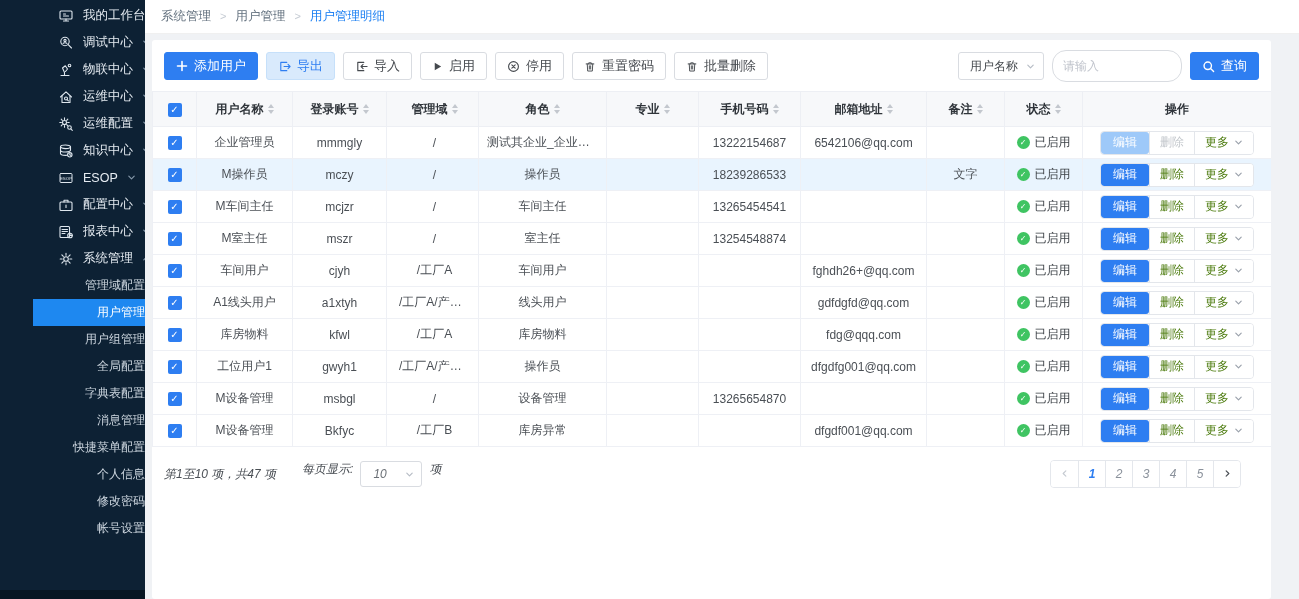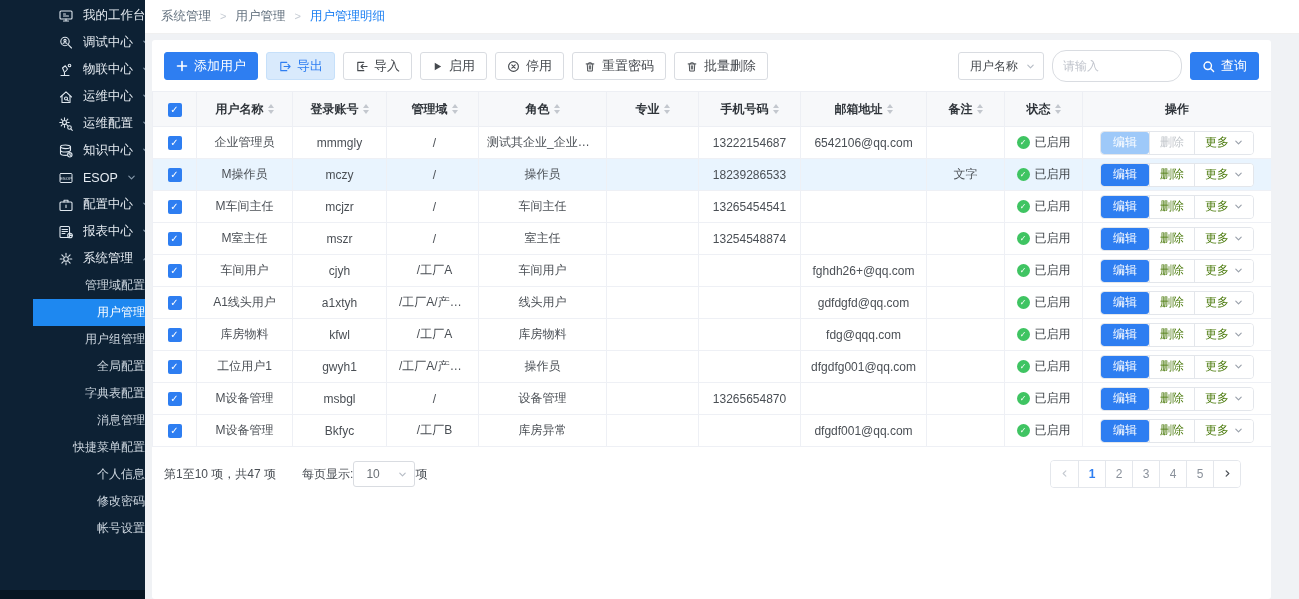--- a/index.html
+++ b/index.html
@@ -68,23 +68,23 @@
                  display:inline-flex; align-items:center; justify-content:center; line-height:1; }
   .actgroup { display:inline-flex; align-items:stretch; height:24px; border:1px solid #e3e6eb; border-radius:4px; overflow:hidden; background:#fff; }
   .act { display:inline-flex; align-items:center; padding:0 10px; color:#4d7c0f; cursor:pointer; border-left:1px solid #e3e6eb; background:#fff; }
   .act:first-child { border-left:none; }
   .act.edit { background:#2e7ef1; color:#fff; border-radius:3px; padding:0 12px; }
   .act.edit.dis-edit { background:#9ec9f9; cursor:default; }
   .act.dis { color:#c3c7cc; cursor:default; }
   .act.more .chev { margin-left:5px; color:#9aa1ab; display:inline-flex; }
 
   
-  .tfooter { display:flex; align-items:center; justify-content:space-between; padding:13px 12px; color:#4a4f55; }
+  .tfooter { display:flex; align-items:center; justify-content:space-between; padding:13px 12px; color:#4a4f55;font-style:italic; }
   .tfoot-left { display:flex; align-items:center; gap:26px; }
-  .pp { display:inline-flex; align-items:center; }
+  .pp { display:inline-flex; align-items:flex-start; gap:7px; }
   .mini-select { height:26px; width:62px; border:1px solid #d9dce1; border-radius:3px; display:inline-flex; align-items:center;
                  justify-content:space-between; padding:0 7px 0 12px; color:#6b7076; cursor:pointer; background:#fff; }
   .mini-select .chev { color:#b6bcc5; display:inline-flex; }
   .pager { display:inline-flex; border:1px solid #e4e7ec; border-radius:4px; overflow:hidden; margin-right:18px; }
   .pg { min-width:27px; height:26px; display:inline-flex; align-items:center; justify-content:center; padding:0 6px;
         border-left:1px solid #e4e7ec; background:#fff; color:#8a919b; cursor:pointer; }
   .pg:first-child { border-left:none; }
   .pg.current { color:#2e7ef1; font-weight:bold; }
   .pg.prev { color:#c6cbd2; }
   .pg.next { color:#4a4f55; }

